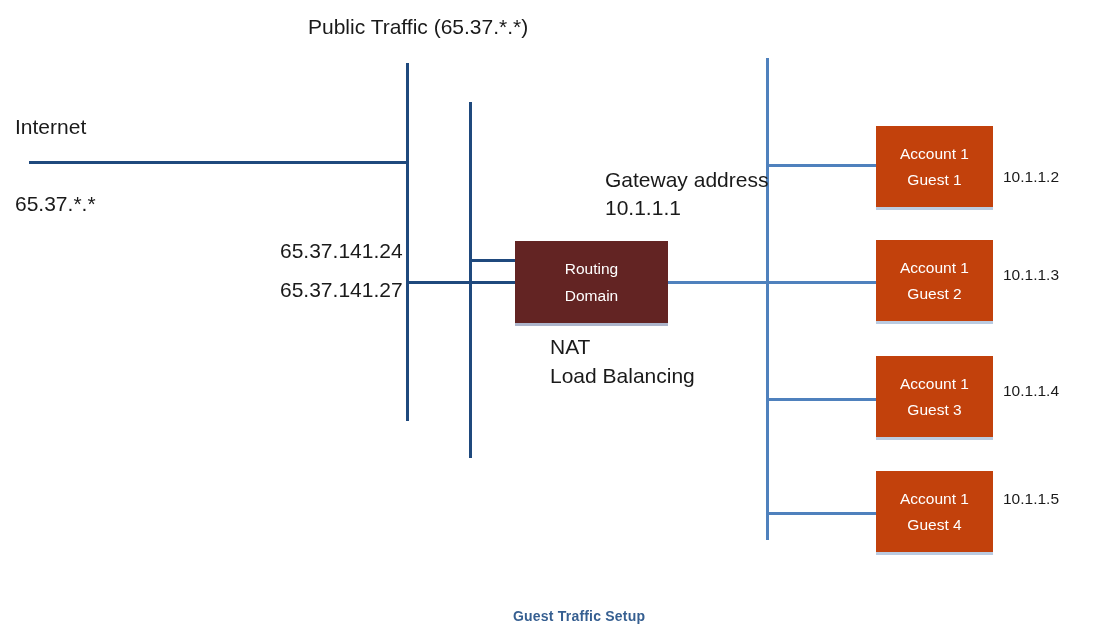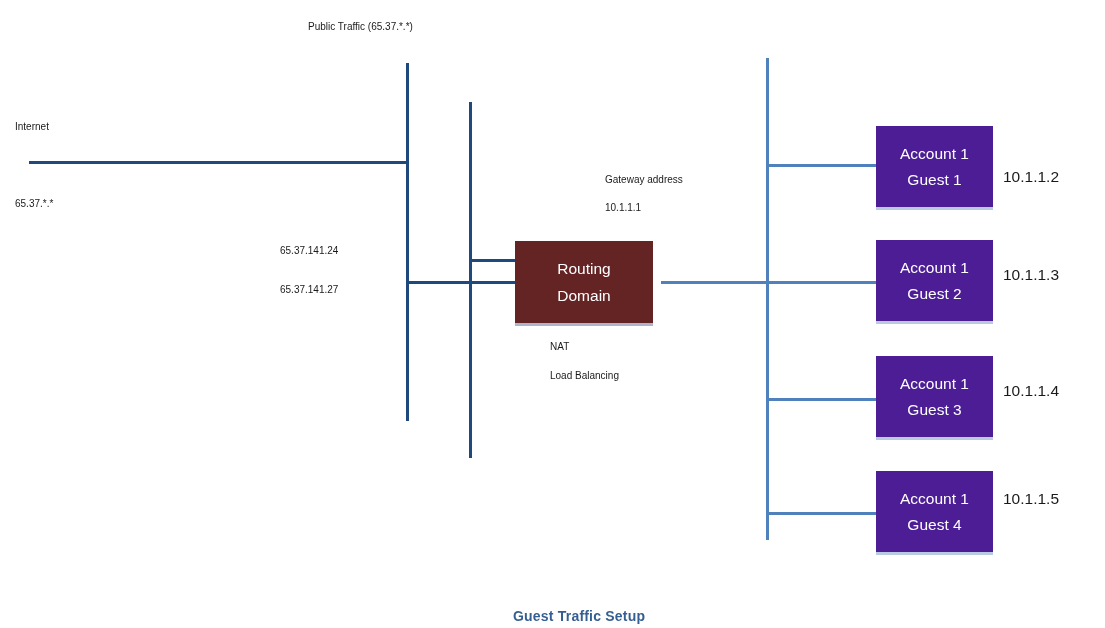--- a/index.html
+++ b/index.html
@@ -7,44 +7,44 @@
     position: relative;
     width: 1105px;
     height: 628px;
     background: #ffffff;
     font-family: "Liberation Sans", sans-serif;
     color: #1a1a1a;
     overflow: hidden;
   }
   .lbl {
     position: absolute;
-    font-size: 10px;
+    font-size: 21px;
     white-space: pre;
     line-height: 20px;
   }
   .vline { position: absolute; width: 3px; background: #1F497D; }
   .hline { position: absolute; height: 3px; background: #1F497D; }
   .vline.light, .hline.light { background: #4F81BD; }
 
   .routing-box {
     position: absolute;
     left: 515px; top: 241px;
-    width: 138px; height: 82px;
+    width: 153px; height: 82px;
     background: #632423;
     color: #ffffff;
     display: flex; flex-direction: column;
     align-items: center; justify-content: center;
     font-size: 15.5px; line-height: 27px;
     box-shadow: 0 3px 0 rgba(70, 90, 140, 0.45);
   }
   .guest-box {
     position: absolute;
     left: 876px;
     width: 117px; height: 81px;
-    background: #4c1d95;
+    background: #c2410c;
     color: #ffffff;
     display: flex; flex-direction: column;
     align-items: center; justify-content: center;
     font-size: 15.5px; line-height: 26px;
     box-shadow: 0 3px 0 rgba(130, 160, 200, 0.55);
   }
   .g1 { top: 126px; }
   .g2 { top: 240px; }
   .g3 { top: 356px; }
   .g4 { top: 471px; }

